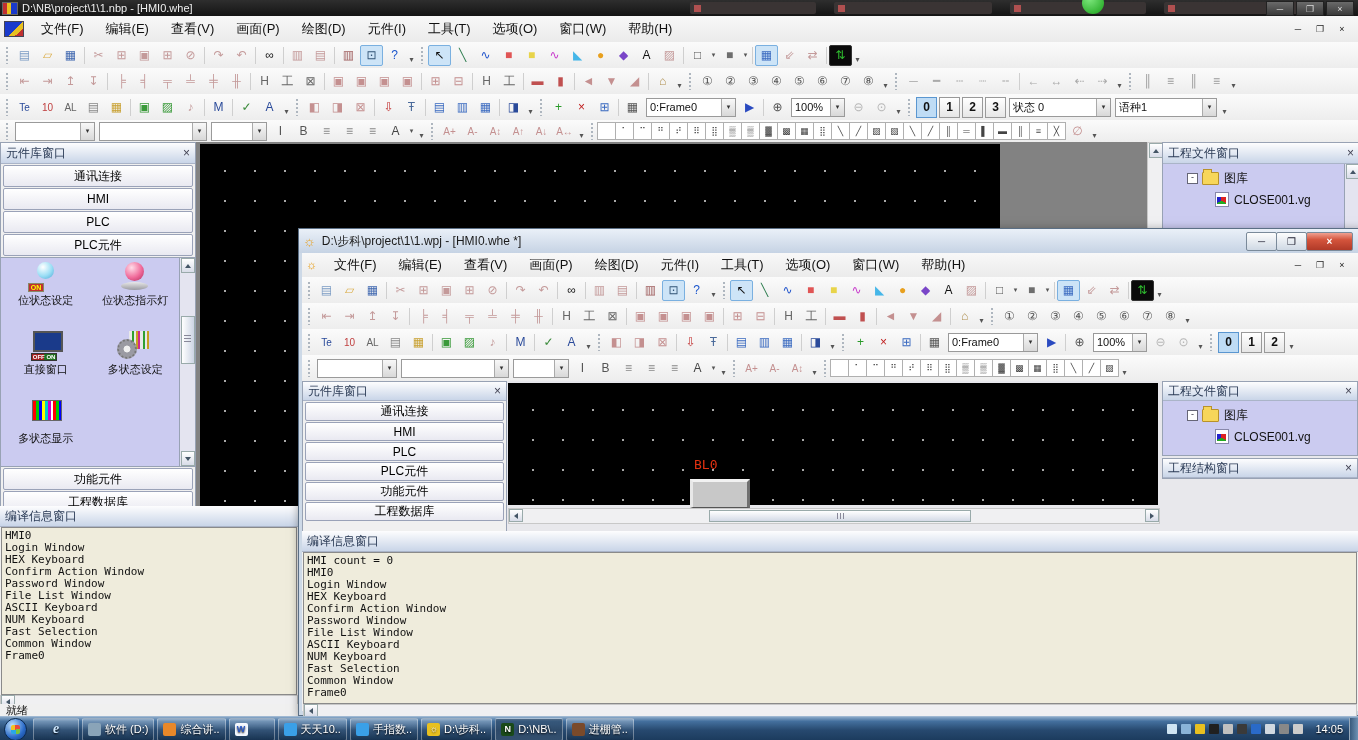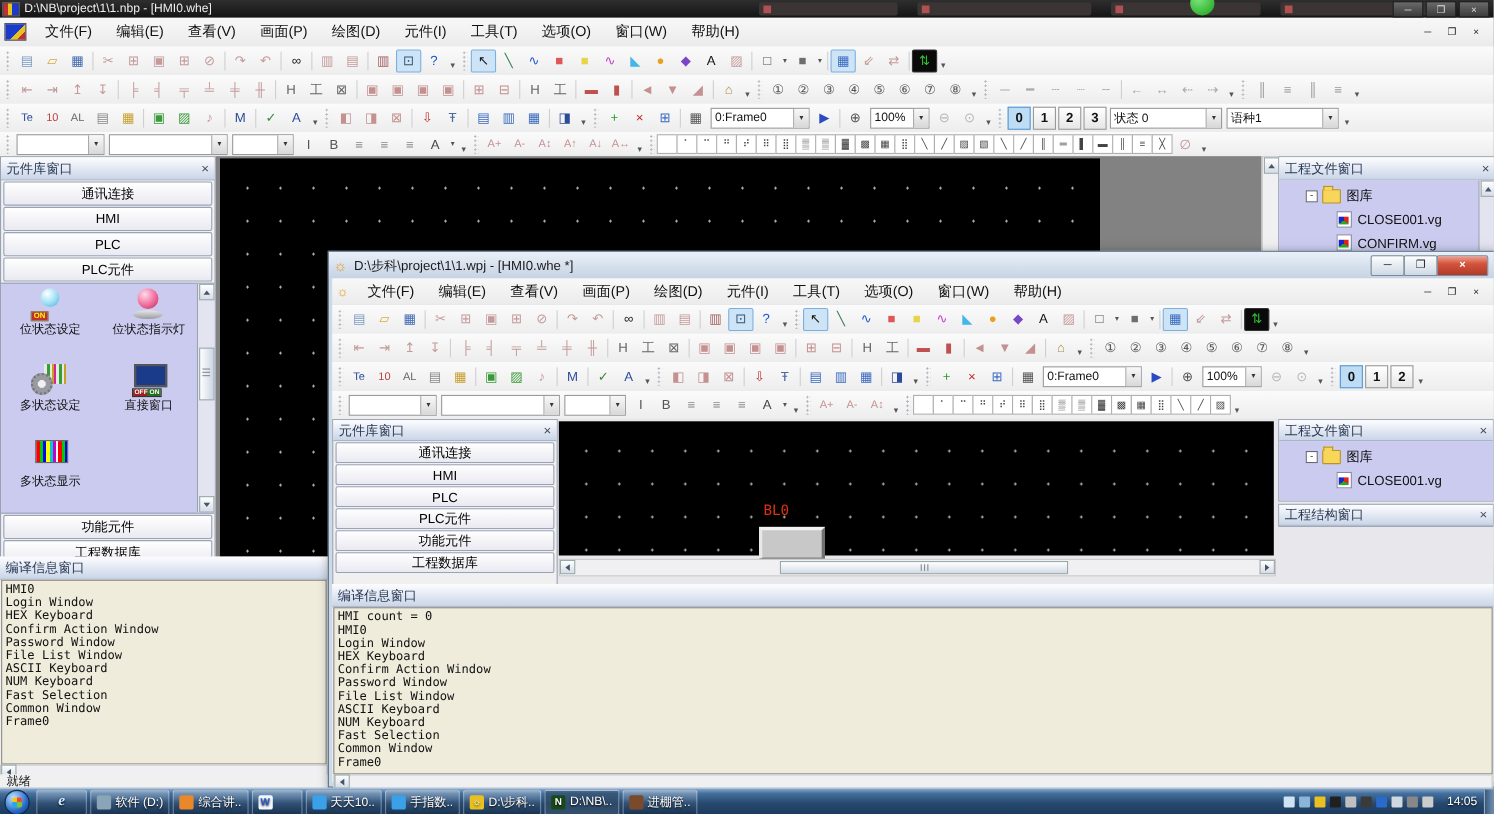--- a/index.html
+++ b/index.html
@@ -495,26 +495,26 @@
       </div>
     <div class="citem">
           <div class="ci bulb"></div>
           <div class="clabel">位状态设定</div>
         </div>
         <div class="citem">
           <div class="ci lamp"></div>
           <div class="clabel">位状态指示灯</div>
         </div>
         <div class="citem">
+          <div class="ci dwin"></div>
+          <div class="clabel">直接窗口</div>
+        </div>
+        <div class="citem">
           <div class="ci mset"></div>
           <div class="clabel">多状态设定</div>
-        </div>
-        <div class="citem">
-          <div class="ci dwin"></div>
-          <div class="clabel">直接窗口</div>
         </div>
         <div class="citem">
           <div class="ci mbar"></div>
           <div class="clabel">多状态显示</div>
         </div>
       </div>
     <div id="lp-btabs">
         <div class="ptab">功能元件</div>
         <div class="ptab">工程数据库</div>
       </div>
@@ -532,24 +532,20 @@
           </span>
       </div>
     <div class="trow">
           <span class="texp">-</span>
           <span class="tfolder"></span>
           <span>图库</span>
         </div>
         <div class="tfile">
           <span class="vg"></span>
           <span>CLOSE001.vg</span>
-        </div>
-        <div class="tfile">
-          <span class="vg"></span>
-          <span>CONFIRM.vg</span>
         </div>
       </div>
   </div>
 
   <div id="compile-outer" class="abs">
     <div class="ptitle">
       <span>编译信息窗口</span>
     </div>
     <div class="compile-body" id="oc-lines">
         <div>HMI0</div>

